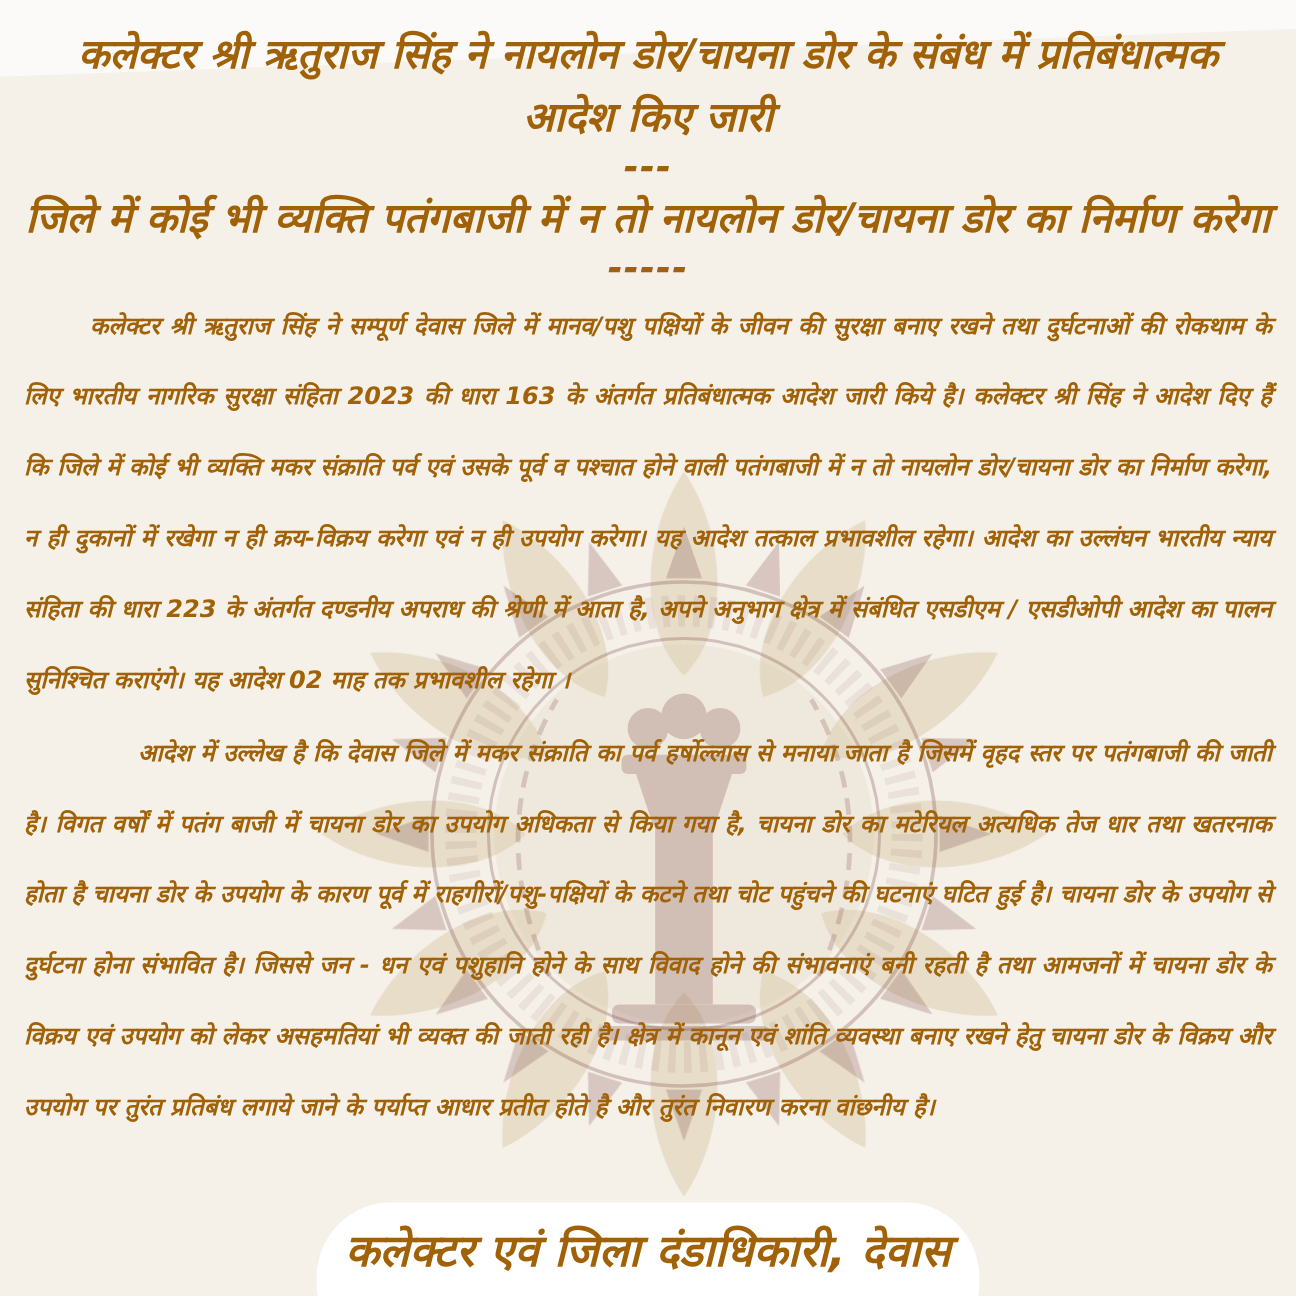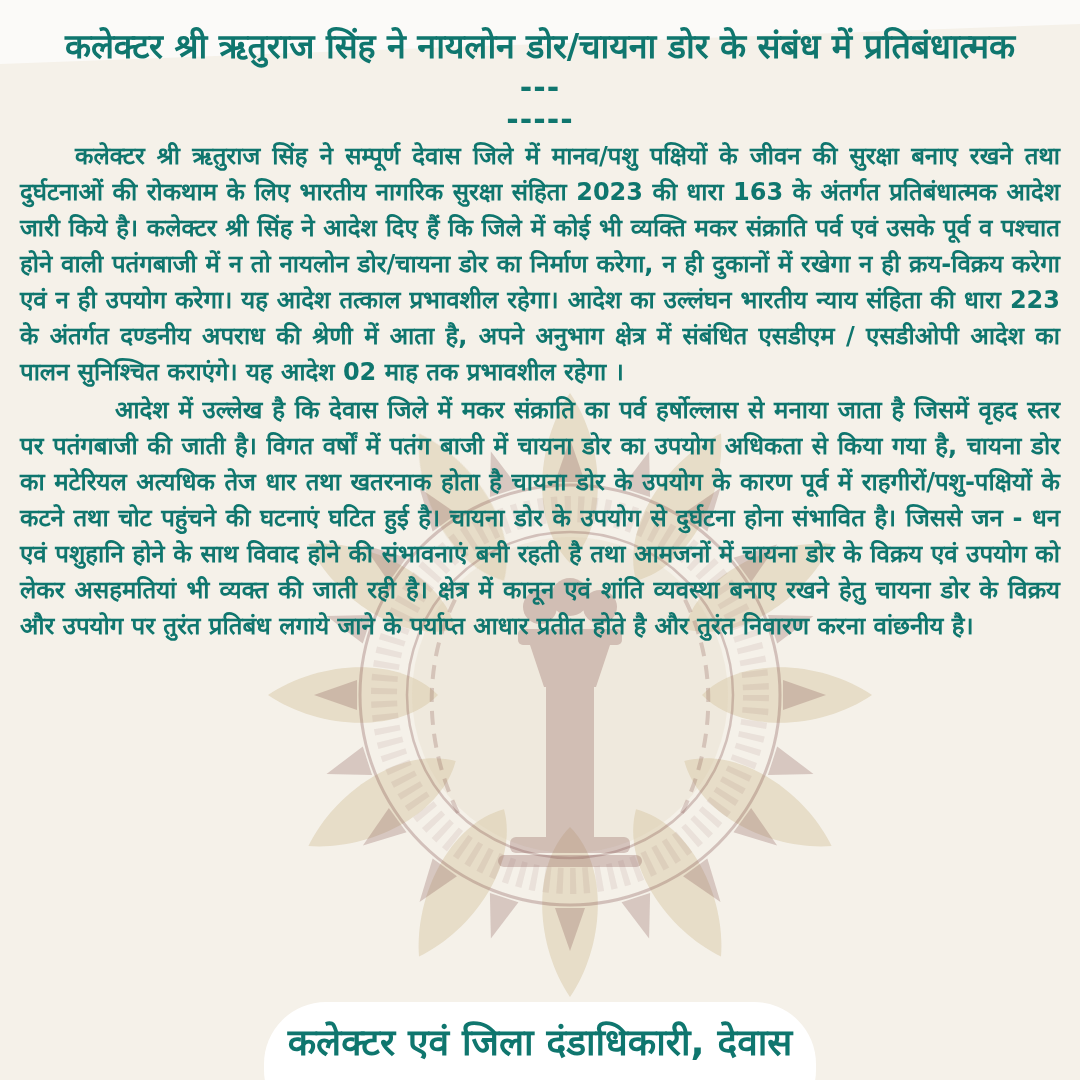--- a/index.html
+++ b/index.html
@@ -2,21 +2,22 @@
 <html lang="hi"><head>
 <meta charset="utf-8">
 <style>
   html,body{margin:0;padding:0;}
   .page{
     position:relative;
     width:1080px;height:1080px;
     background:#f5f1e9;
     overflow:hidden;
     font-family:"DejaVu Sans","Liberation Sans",sans-serif;
-    color:#0f766e;
+    color:#a16207;
+    font-style:italic;
     -webkit-font-smoothing:antialiased;
   }
   
   .top-band{
     position:absolute;left:0;top:0;width:1080px;height:70px;
     background:#fbfaf8;
     clip-path:polygon(0 0,100% 0,100% 24px,0 64px);
     z-index:1;
   }
   
@@ -34,21 +35,21 @@
     font-weight:700;
     letter-spacing:-0.2px;
   }
   .sep{
     text-align:center;
     font-size:30px;line-height:32px;
     font-weight:700;letter-spacing:1px;
   }
   .para{
     margin:2px 0 0 0;
-    font-size:24px;line-height:36px;
+    font-size:20px;line-height:59px;
     font-weight:700;
     text-align:justify;
     text-justify:inter-word;
   }
   .para.p1{text-indent:55px;}
   .para.p2{text-indent:95px;}
   .footer-pill{
     position:absolute;z-index:3;
     left:50%;transform:translateX(-50%);
     top:1002px;width:552px;height:130px;
@@ -126,23 +127,25 @@
       <path d="M-40,-50 L40,-50 L26,-8 L-26,-8 Z"></path>
       <rect x="-24" y="-8" width="48" height="150"></rect>
       <rect x="-60" y="142" width="120" height="16" rx="6"></rect>
       <rect x="-72" y="160" width="144" height="12" rx="6"></rect>
     </g>
   </svg>
 
   <div class="content">
 
     <div class="heading-line">कलेक्टर श्री ऋतुराज सिंह ने नायलोन डोर/चायना डोर के संबंध में प्रतिबंधात्मक</div>
+    <div class="heading-line">आदेश किए जारी</div>
 
     <div class="sep">---</div>
 
+    <div class="heading-line">जिले में कोई भी व्यक्ति पतंगबाजी में न तो नायलोन डोर/चायना डोर का निर्माण करेगा</div>
 
     <div class="sep">-----</div>
 
     <p class="para p1">कलेक्टर श्री ऋतुराज सिंह ने सम्पूर्ण देवास जिले में मानव/पशु पक्षियों के जीवन की सुरक्षा बनाए रखने तथा दुर्घटनाओं की रोकथाम के लिए भारतीय नागरिक सुरक्षा संहिता 2023 की धारा 163 के अंतर्गत प्रतिबंधात्मक आदेश जारी किये है। कलेक्टर श्री सिंह ने आदेश दिए हैं कि जिले में कोई भी व्यक्ति मकर संक्राति पर्व एवं उसके पूर्व व पश्चात होने वाली पतंगबाजी में न तो नायलोन डोर/चायना डोर का निर्माण करेगा, न ही दुकानों में रखेगा न ही क्रय-विक्रय करेगा एवं न ही उपयोग करेगा।  यह आदेश तत्काल प्रभावशील रहेगा। आदेश का उल्लंघन भारतीय न्याय संहिता की धारा 223 के अंतर्गत दण्डनीय अपराध की श्रेणी में आता है, अपने अनुभाग क्षेत्र में संबंधित एसडीएम / एसडीओपी आदेश का पालन सुनिश्चित कराएंगे। यह आदेश 02 माह तक प्रभावशील रहेगा ।</p>
 
     <p class="para p2">आदेश में उल्लेख है कि देवास जिले में मकर संक्राति का पर्व हर्षोल्लास से मनाया जाता है जिसमें वृहद स्तर पर पतंगबाजी की जाती है। विगत वर्षों में पतंग बाजी में चायना डोर का उपयोग अधिकता से किया गया है, चायना डोर का मटेरियल अत्यधिक तेज धार तथा खतरनाक होता है चायना डोर के उपयोग के कारण पूर्व में राहगीरों/पशु-पक्षियों के कटने तथा चोट पहुंचने की घटनाएं घटित हुई है। चायना डोर के उपयोग से दुर्घटना होना संभावित है। जिससे जन - धन एवं पशुहानि होने के साथ विवाद होने की संभावनाएं बनी रहती है तथा आमजनों में चायना डोर के विक्रय एवं उपयोग को लेकर असहमतियां भी व्यक्त की जाती रही है।  क्षेत्र में कानून एवं शांति व्यवस्था बनाए रखने हेतु चायना डोर के विक्रय और उपयोग पर तुरंत प्रतिबंध लगाये जाने के पर्याप्त आधार प्रतीत होते है और तुरंत निवारण करना वांछनीय है।</p>
 
   </div>
 
   <div class="footer-pill">

